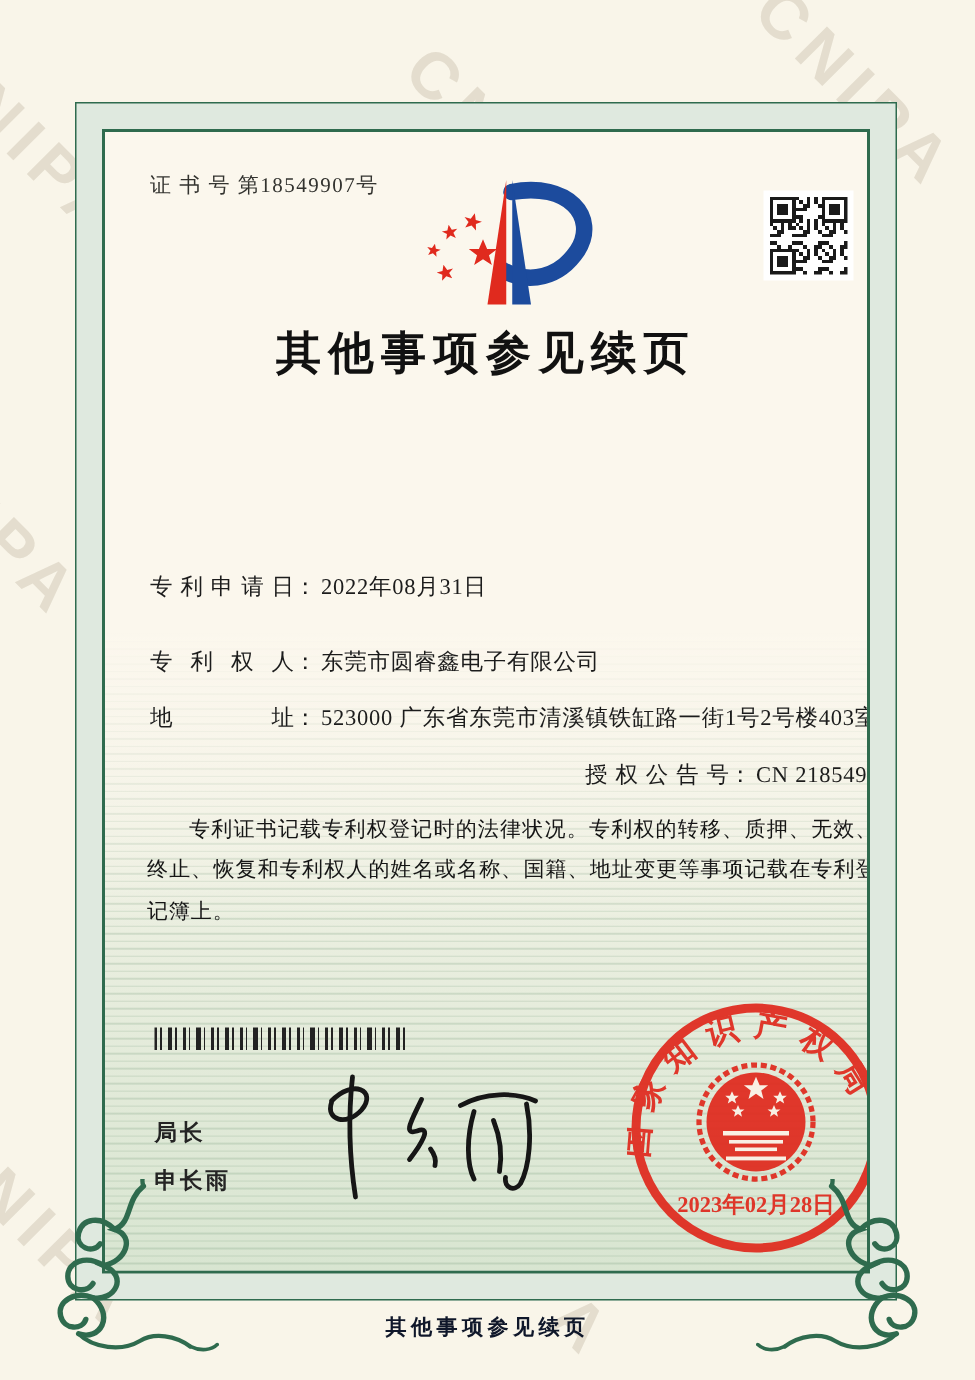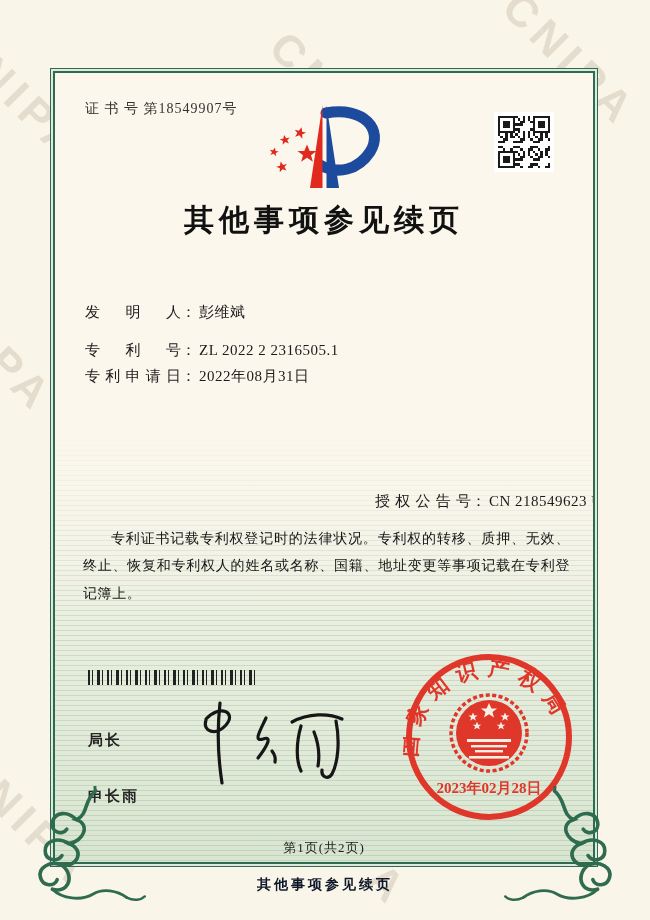--- a/index.html
+++ b/index.html
@@ -13,21 +13,21 @@
     position:absolute;z-index:1;white-space:nowrap;
     font-family:"Liberation Sans","DejaVu Sans",sans-serif;
     font-weight:700;font-size:44px;letter-spacing:7px;
     color:rgba(185,174,152,0.33);
     transform:rotate(45deg);transform-origin:left top;
     pointer-events:none;user-select:none;
   }
   
   .frame{
     position:absolute;left:50px;top:68px;width:548px;height:799px;
-    border:1px solid #2f6b4e;background:#dfe9df;padding:2px;
+    border:1px solid #2f6b4e;background:#dfe9df;padding:17px;
     box-sizing:border-box;z-index:2;
   }
   .frame-inner{
     position:relative;width:100%;height:100%;box-sizing:border-box;
     border:2px solid #2f6b4e;background:#fbf7ed;overflow:hidden;
   }
   .guilloche{
     position:absolute;left:0;right:0;bottom:0;height:56%;z-index:0;
     background:
       linear-gradient(180deg,#fbf7ed 0%,rgba(251,247,237,0) 46%),
@@ -68,21 +68,21 @@
     background:repeating-linear-gradient(90deg,
       #222 0 2px,transparent 2px 4px,
       #222 4px 5px,transparent 5px 9px,
       #222 9px 12px,transparent 12px 14px,
       #222 14px 15px,transparent 15px 19px);
   }
   .official{position:absolute;left:33px;z-index:3;
     font-family:Liberation Mono, monospace;
     font-size:15px;font-weight:600;color:#242424;letter-spacing:2px;}
   .official-title{top:658px;}
-  .official-name{top:690px;margin-top:24px;}
+  .official-name{top:690px;}
   .signature{position:absolute;left:125px;top:618px;width:180px;height:100px;z-index:3;}
   
   .seal{position:absolute;left:348px;top:578px;width:172px;height:172px;z-index:5;opacity:0.93;}
   .seal svg{width:100%;height:100%;display:block;}
   .seal-date{
     position:absolute;left:0;right:0;top:128px;text-align:center;
     color:#e02a1e;font-weight:700;font-size:15px;letter-spacing:0px;
     font-family:"Liberation Serif",serif;
   }
   
@@ -340,28 +340,28 @@
             <rect x="13" y="20" width="1" height="1"></rect>
             <rect x="16" y="20" width="1" height="1"></rect>
             <rect x="19" y="20" width="1" height="1"></rect>
             <rect x="20" y="20" width="1" height="1"></rect>
           </g>
       </svg>
     </div>
 
     <div class="title">其他事项参见续页</div>
 
-    <div class="row row-inventor">
-      <span class="flabel">发明人</span><span class="colon">：</span><span class="fvalue">彭维斌</span>
-    </div>
-    <div class="row row-patent-no">
-      <span class="flabel">专利号</span><span class="colon">：</span><span class="fvalue">ZL 2022 2 2316505.1</span>
-    </div>
     <div class="row row-filing-date">
       <span class="flabel">专利申请日</span><span class="colon">：</span><span class="fvalue">2022年08月31日</span>
+    </div>
+    <div class="row row-patentee">
+      <span class="flabel">专利权人</span><span class="colon">：</span><span class="fvalue">东莞市圆睿鑫电子有限公司</span>
+    </div>
+    <div class="row row-address">
+      <span class="flabel">地址</span><span class="colon">：</span><span class="fvalue">523000 广东省东莞市清溪镇铁缸路一街1号2号楼403室</span>
     </div>
     <div class="row row-grant">
       <span class="grant-no-group">
         <span class="flabel">授权公告号</span><span class="colon">：</span><span class="fvalue">CN 218549623 U</span>
       </span>
     </div>
 
     <div class="body-text">
       <p>专利证书记载专利权登记时的法律状况。专利权的转移、质押、无效、终止、恢复和专利权人的姓名或名称、国籍、地址变更等事项记载在专利登记簿上。</p>
     </div>

